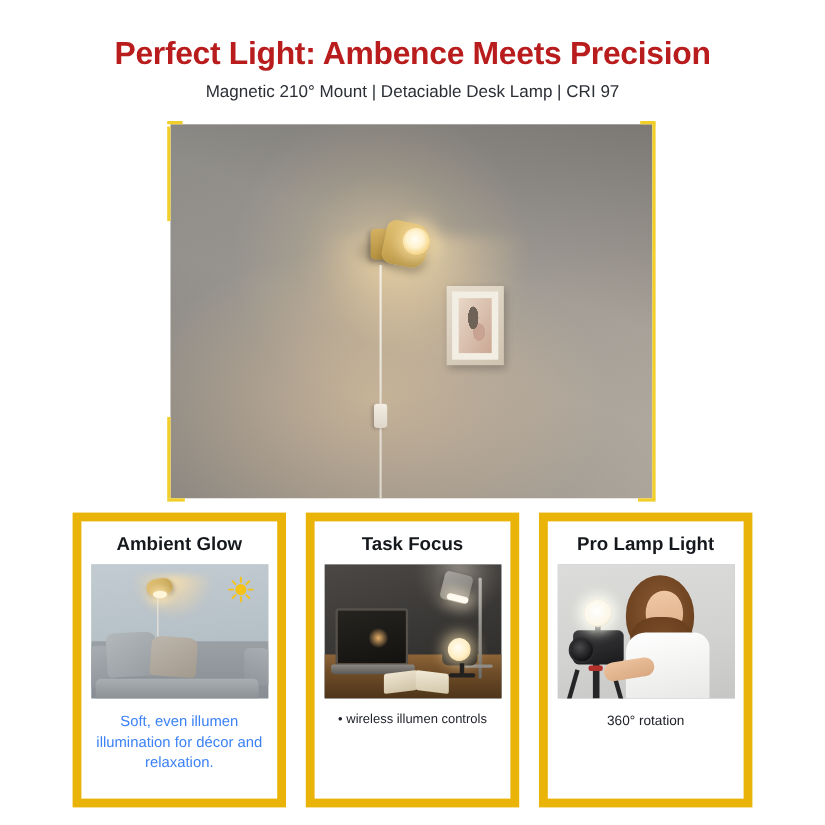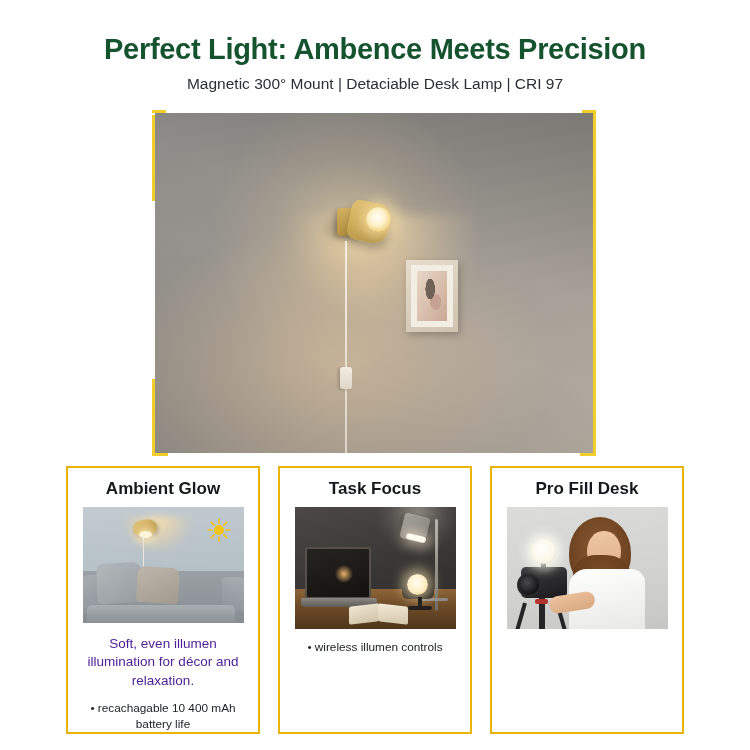--- a/index.html
+++ b/index.html
@@ -11,21 +11,21 @@
   }
   #page {
     position: relative;
     width: 750px; height: 750px;
     background: #fff;
   }
 
   
   .header { position: absolute; top: 32px; left: 0; width: 750px; text-align: center; }
   .title {
-    font-size: 29px; font-weight: bold; color: #14532d;
+    font-size: 29px; font-weight: bold; color: #b91c1c;
     letter-spacing: -0.3px; line-height: 34px;
   }
   .subtitle {
     margin-top: 8px; font-size: 15.5px; color: #2b2f35;
     font-weight: 400; line-height: 20px;
   }
 
   
   .hero-wrap {
     position: absolute; left: 155px; top: 113px;
@@ -110,37 +110,37 @@
   .hb-right      { right: -3px; top: -1px;  width: 3px; height: 342px; }
   .hb-top-l      { left: -3px; top: -3px;   width: 14px; height: 3px; }
   .hb-top-r      { right: -3px; top: -3px;  width: 14px; height: 3px; }
   .hb-bot-l      { left: -3px; bottom: -3px; width: 16px; height: 3px; }
   .hb-bot-r      { right: -3px; bottom: -3px; width: 16px; height: 3px; }
 
   
   .cards { position: absolute; left: 66px; top: 466px; width: 618px; height: 268px; }
   .card {
     position: absolute; top: 0; width: 194px; height: 268px;
-    border: 2px solid #eab308; background: #fff;
+    border: 8px solid #eab308; background: #fff;
     display: flex; flex-direction: column; align-items: center;
   }
   .card-1 { left: 0; }
   .card-2 { left: 212px; }
   .card-3 { left: 424px; }
   .card-title {
     margin-top: 11px; font-size: 17px; font-weight: bold;
     color: #15181c; line-height: 20px; text-align: center;
   }
   .card-img {
     margin-top: 8px; width: 161px; height: 122px;
     position: relative; overflow: hidden; background: #bcc3c7;
   }
   .card-desc {
     margin-top: 12px; width: 175px; text-align: center;
-    font-size: 13.5px; line-height: 18.5px; color: #4c1d95;
+    font-size: 13.5px; line-height: 18.5px; color: #3b82f6;
   }
   .card-bullet {
     margin-top: 11px; width: 180px; text-align: center;
     font-size: 11.8px; line-height: 15.5px; color: #20242a;
   }
   .card-bullet.plain { font-size: 12.4px; margin-top: 13px; }
 
   
   .c1-wall { position: absolute; inset: 0; background: linear-gradient(175deg,#c2cbd2 0%,#b6c0c7 55%,#aab4bc 100%); }
   .c1-glow {
@@ -261,21 +261,21 @@
   .c3-tripod-r { position: absolute; left: 48px; top: 96px; width: 4px; height: 28px; background: #252527; transform: rotate(-16deg); transform-origin: top center; }
   .c3-tripod-red { position: absolute; left: 28px; top: 92px; width: 13px; height: 5px; background: #b3312c; border-radius: 2px; }
 </style>
 </head>
 <body>
 
 <div id="page">
 
   <div class="header">
     <div class="title">Perfect Light: Ambence Meets Precision</div>
-    <div class="subtitle">Magnetic 300° Mount | Detaciable Desk Lamp | CRI 97</div>
+    <div class="subtitle">Magnetic 210° Mount | Detaciable Desk Lamp | CRI 97</div>
   </div>
 
   <div class="hero-wrap">
     <div class="hero-photo">
       <div class="wall-shade"></div>
       <div class="light-cone"></div>
 
       <div class="lamp">
         <div class="lamp-shadow"></div>
         <div class="lamp-base"></div>
@@ -327,21 +327,20 @@
             <line x1="2.6" y1="16" x2="7.4" y2="16"></line>
             <line x1="24.6" y1="16" x2="29.4" y2="16"></line>
             <line x1="6.6" y1="6.6" x2="9.9" y2="9.9"></line>
             <line x1="22.1" y1="22.1" x2="25.4" y2="25.4"></line>
             <line x1="6.6" y1="25.4" x2="9.9" y2="22.1"></line>
             <line x1="22.1" y1="9.9" x2="25.4" y2="6.6"></line>
           </g>
         </svg>
       </div>
       <div class="card-desc">Soft, even illumen illumination for décor and relaxation.</div>
-      <div class="card-bullet">• recachagable 10 400 mAh battery life</div>
     </div>
 
     <div class="card card-2">
       <div class="card-title">Task Focus</div>
       <div class="card-img">
         <div class="c2-wall"></div>
         <div class="c2-wallglow"></div>
         <div class="c2-desk"></div>
         <div class="c2-laptop-screen"></div>
         <div class="c2-laptop-glow"></div>
@@ -354,33 +353,34 @@
         <div class="c2-head-face"></div>
         <div class="c2-round-lamp"></div>
         <div class="c2-round-face"></div>
         <div class="c2-round-stem"></div>
         <div class="c2-round-base"></div>
       </div>
       <div class="card-bullet">• wireless illumen controls</div>
     </div>
 
     <div class="card card-3">
-      <div class="card-title">Pro Fill Desk</div>
+      <div class="card-title">Pro Lamp Light</div>
       <div class="card-img">
         <div class="c3-bg"></div>
         <div class="c3-hair"></div>
         <div class="c3-face"></div>
         <div class="c3-hair-b"></div>
         <div class="c3-shirt"></div>
         <div class="c3-tripod-l"></div>
         <div class="c3-tripod-r"></div>
         <div class="c3-tripod-c"></div>
         <div class="c3-tripod-red"></div>
         <div class="c3-cam-body"></div>
         <div class="c3-cam-lens"></div>
         <div class="c3-fill-stem"></div>
         <div class="c3-fill"></div>
         <div class="c3-arm"></div>
       </div>
+      <div class="card-bullet plain">360° rotation</div>
     </div>
 
   </div>
 </div>
 
 </body></html>

